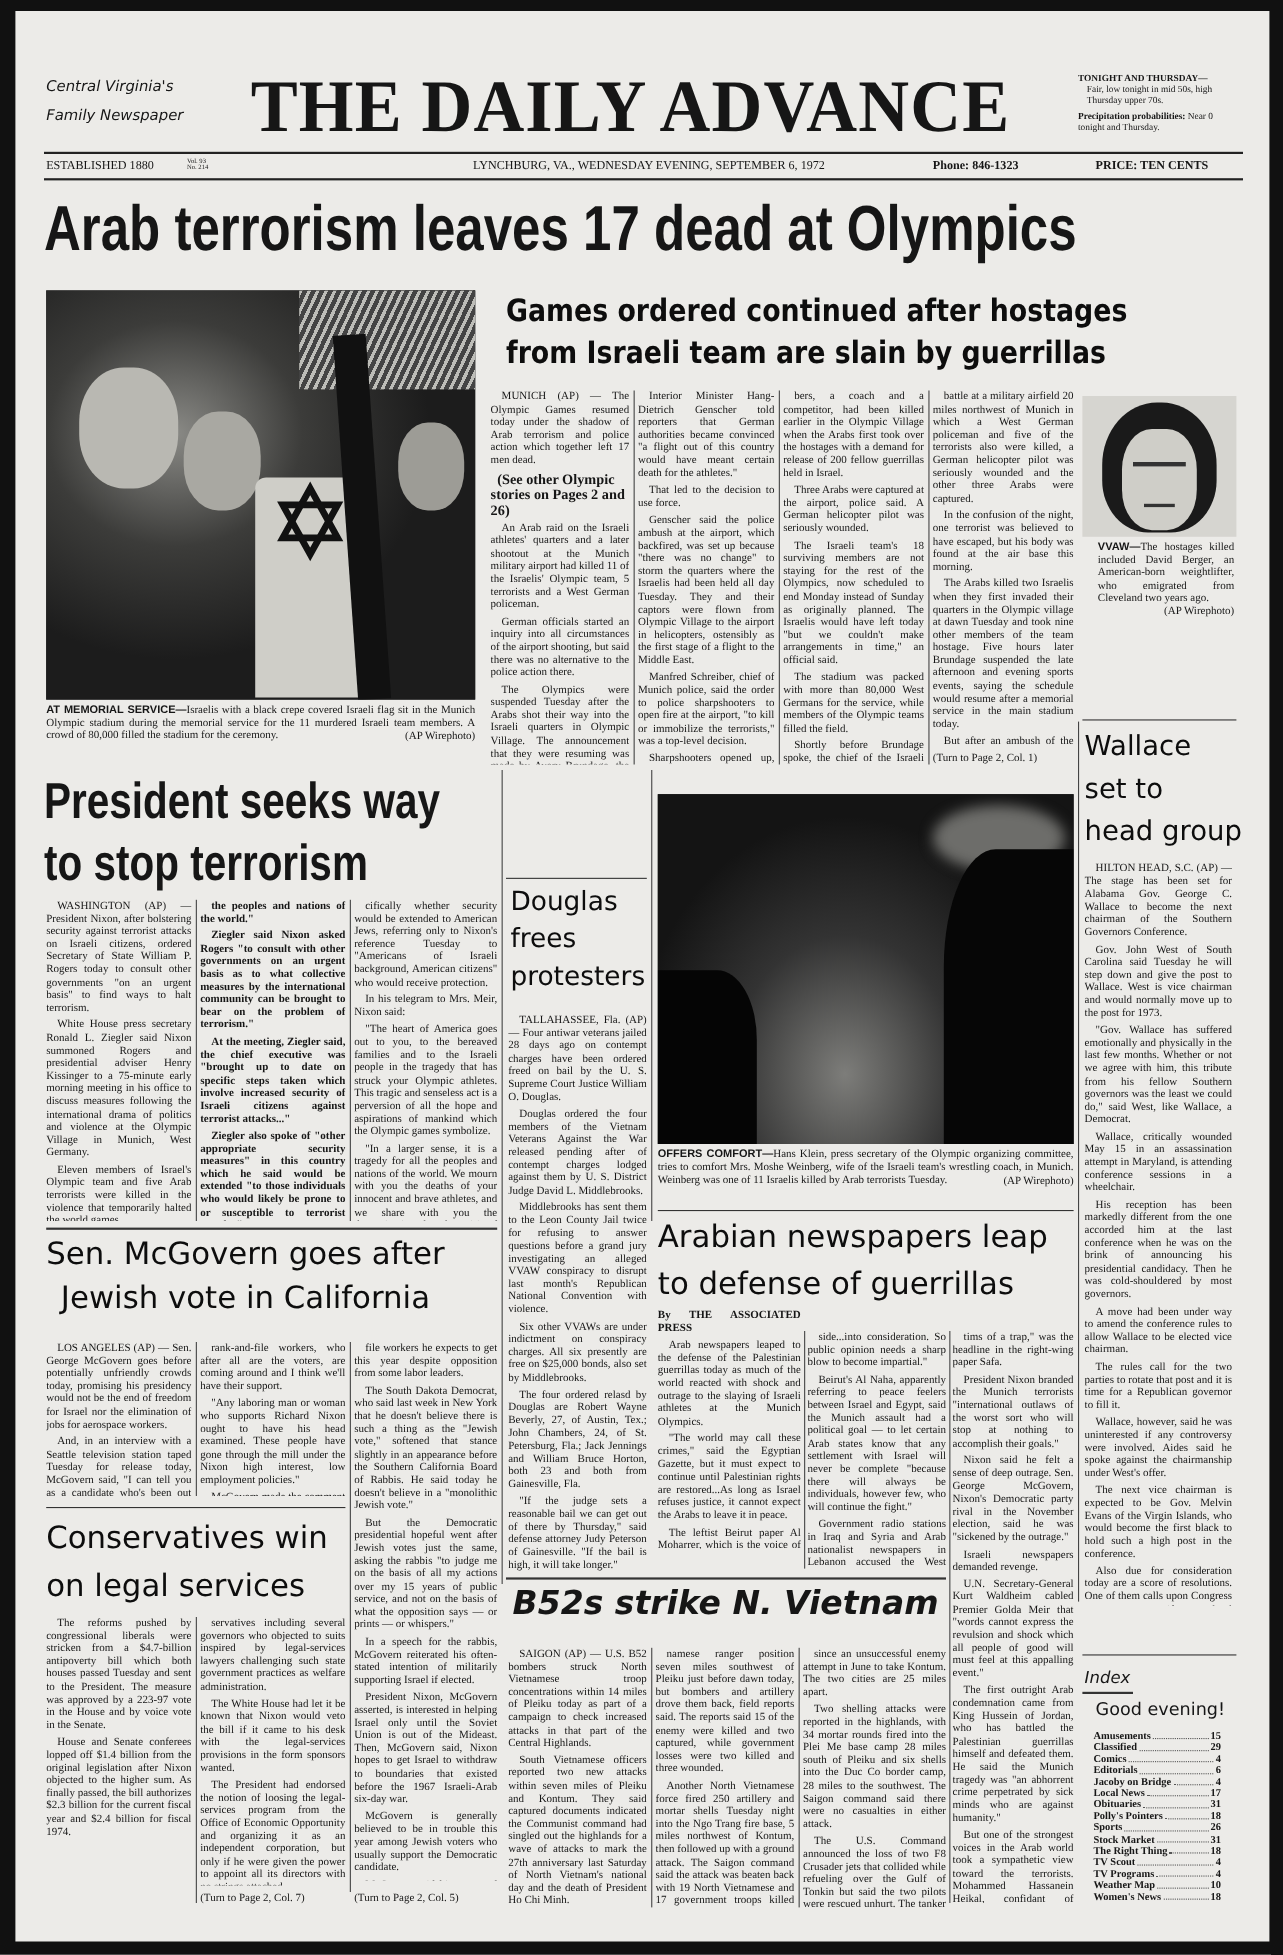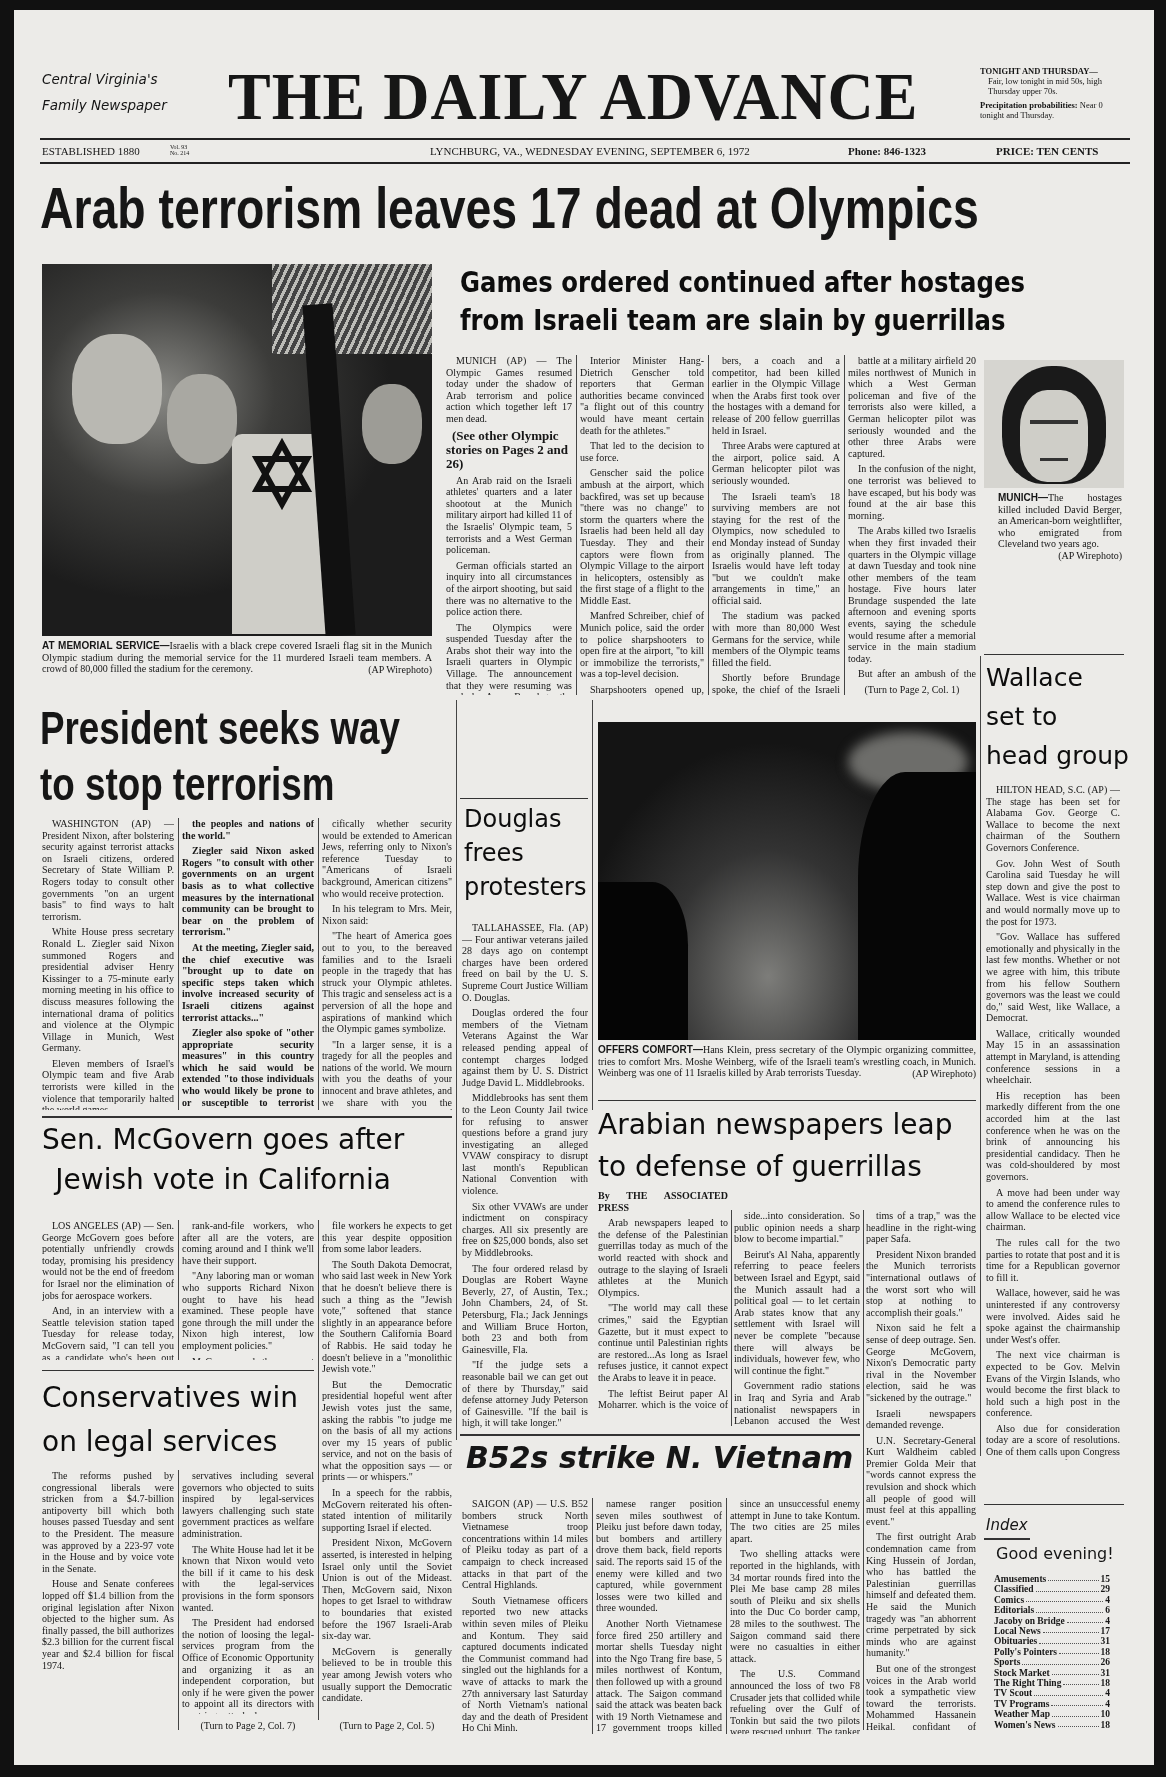--- a/index.html
+++ b/index.html
@@ -15,21 +15,21 @@
   .condensed { font-family:"Liberation Sans", sans-serif; font-weight:bold; transform-origin:left top; white-space:nowrap; }
   .photo { position:absolute; background:#2a2a2a; overflow:hidden; }
   .cap { font-size:10px; line-height:11.5px; text-align:justify; }
   .cap b { font-family:"Liberation Sans", sans-serif; }
   .credit { text-align:right; display:block; }
   .mast-title { font-family:"Liberation Serif", serif; font-weight:bold; font-size:64px; letter-spacing:1px; transform:scaleY(1.05); white-space:nowrap; }
   .tagline { font-family:"DejaVu Sans", sans-serif; font-style:italic; font-size:13.5px; line-height:26px; }
   .index-row { display:flex; font-size:9.5px; line-height:10.4px; font-weight:bold; }
   .index-row .lbl { white-space:nowrap; }
   .index-row .dots { flex:1; border-bottom:1px dotted #555; margin:0 2px 3px 2px; }
-  .turn { text-align:center; font-size:10px; margin-top:4px; }
+  .turn { text-align:left; font-size:10px; margin-top:4px; }
 </style>
 </head>
 <body>
 
 <div class="page">
 
   <div class="abs tagline" style="left:28px;top:56px;">
     <div>Central Virginia's</div>
     <div>Family Newspaper</div>
   </div>
@@ -110,21 +110,21 @@
   </div>
   <div class="abs turn" style="left:834px;top:670px;width:128px;">(Turn to Page 2, Col. 1)</div>
 
   <div class="photo" style="left:970px;top:350px;width:140px;height:128px;background:#d6d5d0;">
     <div class="abs" style="left:18px;top:6px;width:104px;height:118px;border-radius:48% 48% 40% 40%;background:#1a1a1a;"></div>
     <div class="abs" style="left:36px;top:30px;width:68px;height:92px;border-radius:40%;background:#cfcec8;"></div>
     <div class="abs" style="left:46px;top:60px;width:48px;height:4px;background:#333;"></div>
     <div class="abs" style="left:56px;top:98px;width:28px;height:3px;background:#333;"></div>
   </div>
   <div class="abs cap" style="left:984px;top:482px;width:124px;">
-    <b>MUNICH—</b><span>The hostages killed included David Berger, an American-born weightlifter, who emigrated from Cleveland two years ago.</span>
+    <b>VVAW—</b><span>The hostages killed included David Berger, an American-born weightlifter, who emigrated from Cleveland two years ago.</span>
     <span class="credit">(AP Wirephoto)</span>
   </div>
   <div class="hrule" style="left:970px;top:644px;width:140px;"></div>
 
   <div class="vrule" style="left:966px;top:646px;height:800px;"></div>
   <div class="abs hed" style="left:972px;top:648px;font-size:25px;line-height:39px;">
     <div>Wallace</div>
     <div>set to</div>
     <div>head group</div>
   </div>
@@ -254,21 +254,21 @@
 
   <div class="vrule" style="left:442px;top:690px;height:740px;"></div>
   <div class="hrule" style="left:446px;top:788px;width:128px;"></div>
   <div class="abs hed" style="left:450px;top:792px;font-size:24px;line-height:34px;">
     <div>Douglas</div>
     <div>frees</div>
     <div>protesters</div>
   </div>
   <div class="col txt" style="left:448px;top:912px;width:126px;height:508px;">
     <p>TALLAHASSEE, Fla. (AP) — Four antiwar veterans jailed 28 days ago on contempt charges have been ordered freed on bail by the U. S. Supreme Court Justice William O. Douglas.</p>
-    <p>Douglas ordered the four members of the Vietnam Veterans Against the War released pending appeal of contempt charges lodged against them by U. S. District Judge David L. Middlebrooks.</p>
+    <p>Douglas ordered the four members of the Vietnam Veterans Against the War released pending after of contempt charges lodged against them by U. S. District Judge David L. Middlebrooks.</p>
     <p>Middlebrooks has sent them to the Leon County Jail twice for refusing to answer questions before a grand jury investigating an alleged VVAW conspiracy to disrupt last month's Republican National Convention with violence.</p>
     <p>Six other VVAWs are under indictment on conspiracy charges. All six presently are free on $25,000 bonds, also set by Middlebrooks.</p>
     <p>The four ordered relasd by Douglas are Robert Wayne Beverly, 27, of Austin, Tex.; John Chambers, 24, of St. Petersburg, Fla.; Jack Jennings and William Bruce Horton, both 23 and both from Gainesville, Fla.</p>
     <p>"If the judge sets a reasonable bail we can get out of there by Thursday," said defense attorney Judy Peterson of Gainesville. "If the bail is high, it will take longer."</p>
 
   </div>
 
   <div class="vrule" style="left:578px;top:690px;height:410px;"></div>
   <div class="photo" style="left:584px;top:712px;width:378px;height:318px;background:radial-gradient(ellipse at 45% 80%,#7d7d7a 0,#333 35%,#141414 65%),#161616;">
     <div class="abs" style="left:250px;top:10px;width:120px;height:60px;border-radius:50%;background:#6d6d6a;filter:blur(6px);"></div>

